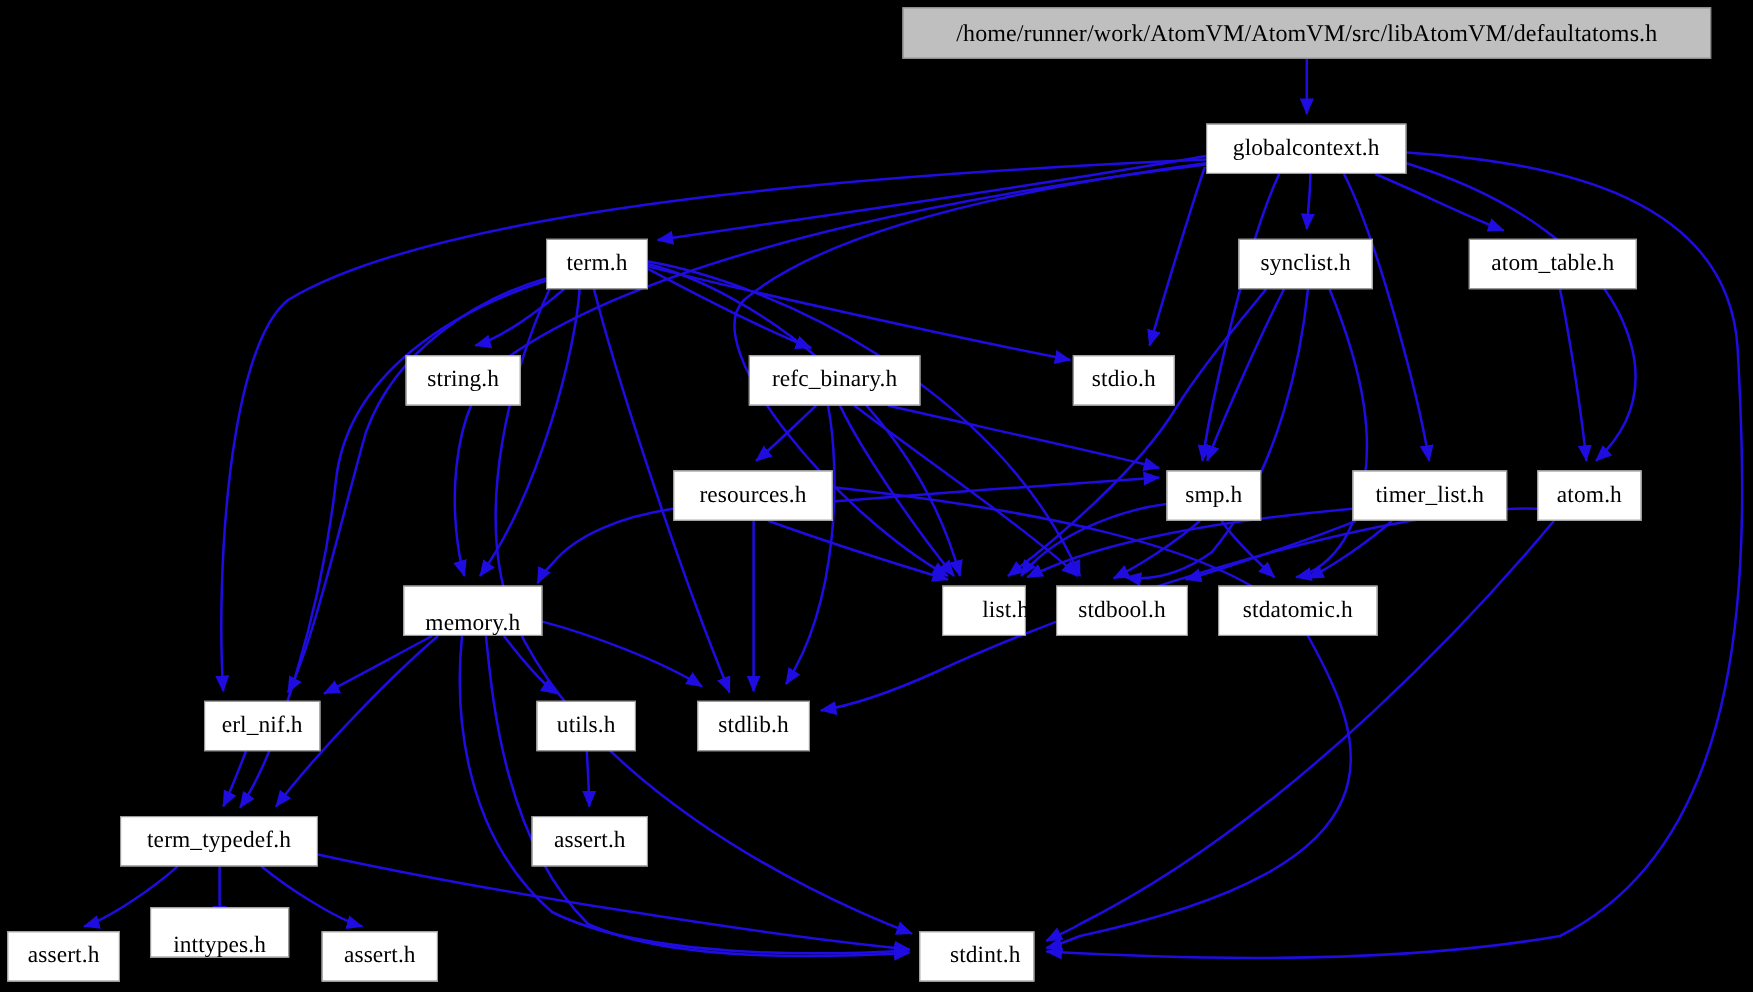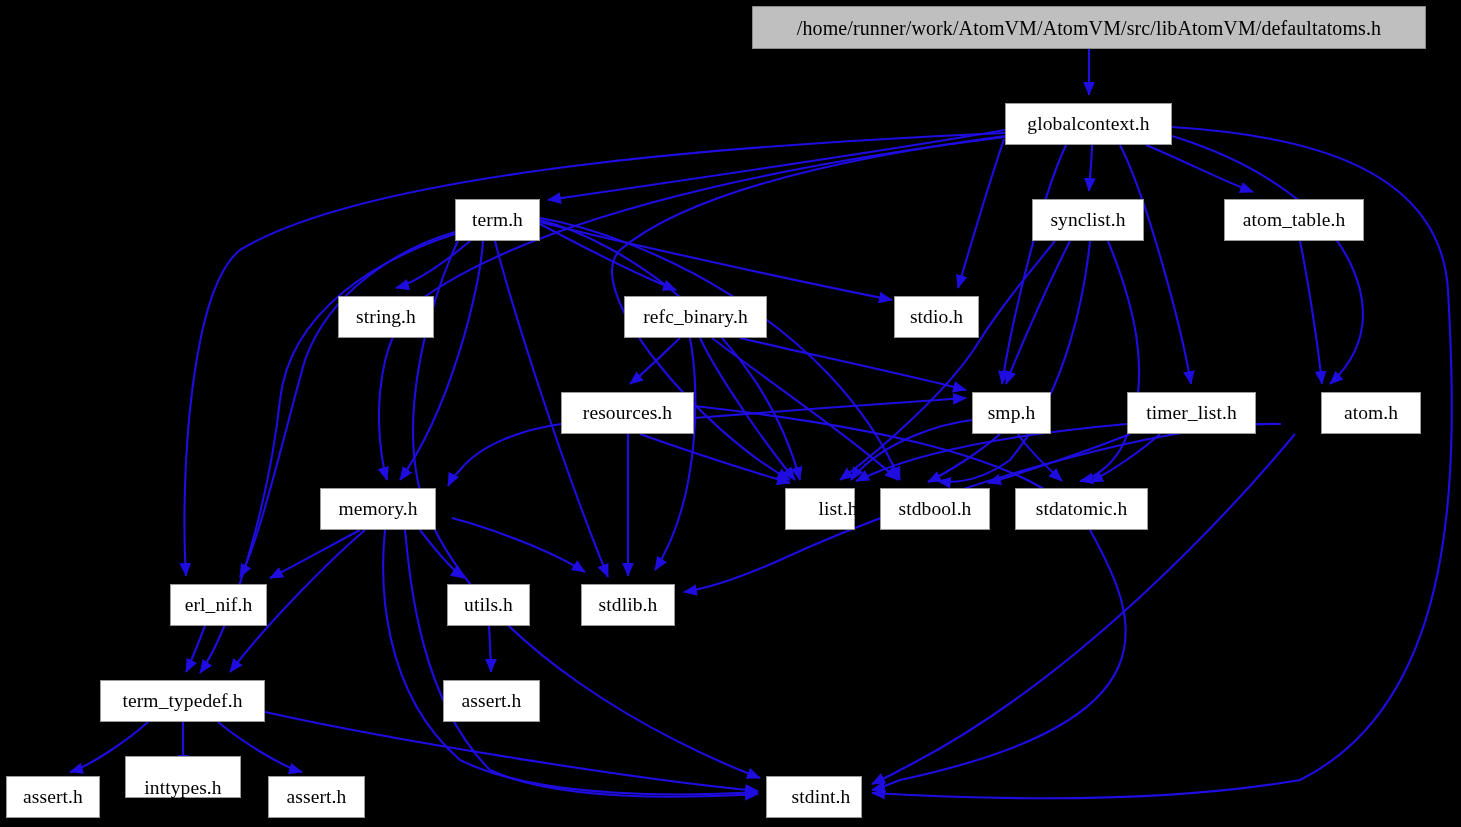--- a/index.html
+++ b/index.html
@@ -105,24 +105,24 @@
     </div>
     <div class="node" style="left: 561px; top: 392px; width: 133px; height: 42px;">
       <span>resources.h</span>
     </div>
     <div class="node" style="left: 972px; top: 392px; width: 79px; height: 42px;">
       <span>smp.h</span>
     </div>
     <div class="node" style="left: 1127px; top: 392px; width: 129px; height: 42px;">
       <span>timer_list.h</span>
     </div>
-    <div class="node" style="left: 1321px; top: 392px; width: 100px; height: 42px;">
+    <div class="node" style="left: 1281px; top: 392px; width: 87px; height: 42px;">
       <span>atom.h</span>
     </div>
-    <div class="node" style="left: 320px; top: 488px; width: 116px; height: 42px;">
+    <div class="node" style="left: 336px; top: 488px; width: 116px; height: 42px; align-items: flex-end;">
       <span>memory.h</span>
     </div>
     <div class="node" style="left: 785px; top: 488px; width: 70px; height: 42px; padding-left: 36px;">
       <span>list.h</span>
     </div>
     <div class="node" style="left: 880px; top: 488px; width: 110px; height: 42px;">
       <span>stdbool.h</span>
     </div>
     <div class="node" style="left: 1015px; top: 488px; width: 133px; height: 42px;">
       <span>stdatomic.h</span>

